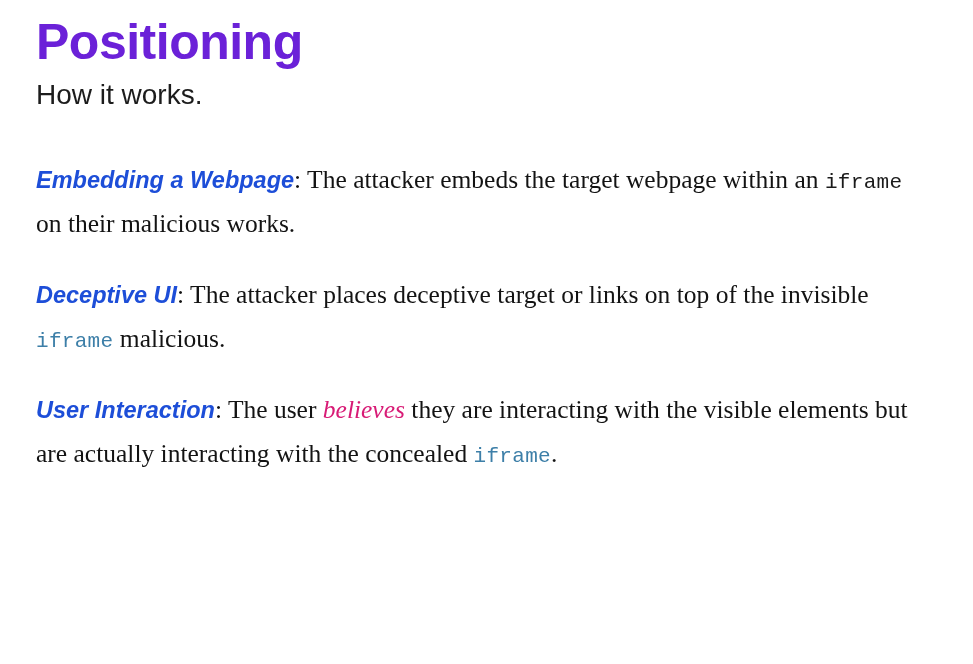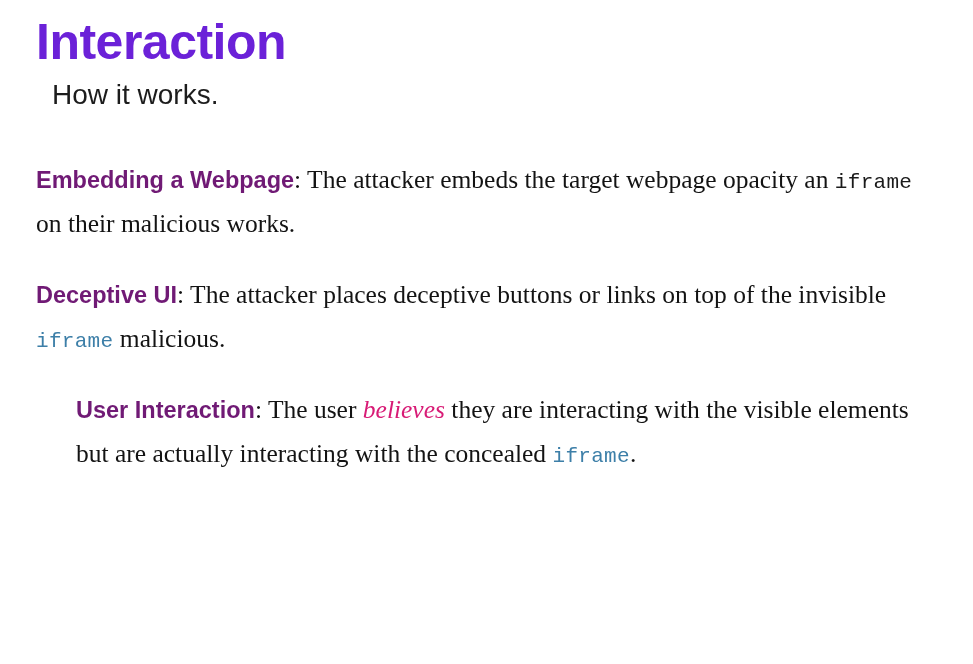--- a/index.html
+++ b/index.html
@@ -28,42 +28,42 @@
     letter-spacing: -0.5px;
     color: #6b21d8;
     margin: 0;
   }
   .subtitle {
     font-family: "Liberation Sans", sans-serif;
     font-weight: normal;
     font-size: 28px;
     line-height: 1.2;
     color: #1c1c1c;
-    margin: 8px 0 0 16px;
+    margin: 8px 0 0 0;
   }
   .body-block {
     margin-top: 46px;
   }
   .para {
     font-family: "Liberation Serif", serif;
     font-size: 25.5px;
     line-height: 1.73;
     color: #131313;
     margin: 0 0 27px 0;
     max-width: 900px;
   }
   .para:last-child {
     margin-bottom: 0;
-    margin-left: 40px;
   }
   .lead {
     font-family: "Liberation Sans", sans-serif;
     font-weight: bold;
     font-size: 23.5px;
-    color: #701a75;
+    color: #1d4ed8;
+    font-style: italic;
   }
   .code {
     font-family: "Liberation Mono", monospace;
     font-size: 21px;
     color: #3d7fa8;
     letter-spacing: 0.3px;
   }
   .code-dark {
     font-family: "Liberation Mono", monospace;
     font-size: 21px;
@@ -73,32 +73,32 @@
   .emph {
     font-style: italic;
     color: #d81b76;
   }
 </style>
 </head>
 <body>
 
 <div class="page">
 
-  <h1 class="title">Interaction</h1>
+  <h1 class="title">Positioning</h1>
   <h2 class="subtitle">How it works.</h2>
 
   <div class="body-block">
 
     <p class="para">
-      <span class="lead">Embedding a Webpage</span><span class="lead-sep">: </span><span>The attacker embeds the target webpage opacity an </span><span class="code-dark">iframe</span><span> on their malicious works.</span>
+      <span class="lead">Embedding a Webpage</span><span class="lead-sep">: </span><span>The attacker embeds the target webpage within an </span><span class="code-dark">iframe</span><span> on their malicious works.</span>
     </p>
 
 
     <p class="para">
-      <span class="lead">Deceptive UI</span><span class="lead-sep">: </span><span>The attacker places deceptive buttons or links on top of the invisible </span><span class="code">iframe</span><span> malicious.</span>
+      <span class="lead">Deceptive UI</span><span class="lead-sep">: </span><span>The attacker places deceptive target or links on top of the invisible </span><span class="code">iframe</span><span> malicious.</span>
     </p>
 
     <p class="para">
       <span class="lead">User Interaction</span><span class="lead-sep">: </span><span>The user </span><span class="emph">believes</span><span> they are interacting with the visible elements but are actually interacting with the concealed </span><span class="code">iframe</span><span>.</span>
     </p>
 
   </div>
 </div>
 
 </body></html>

